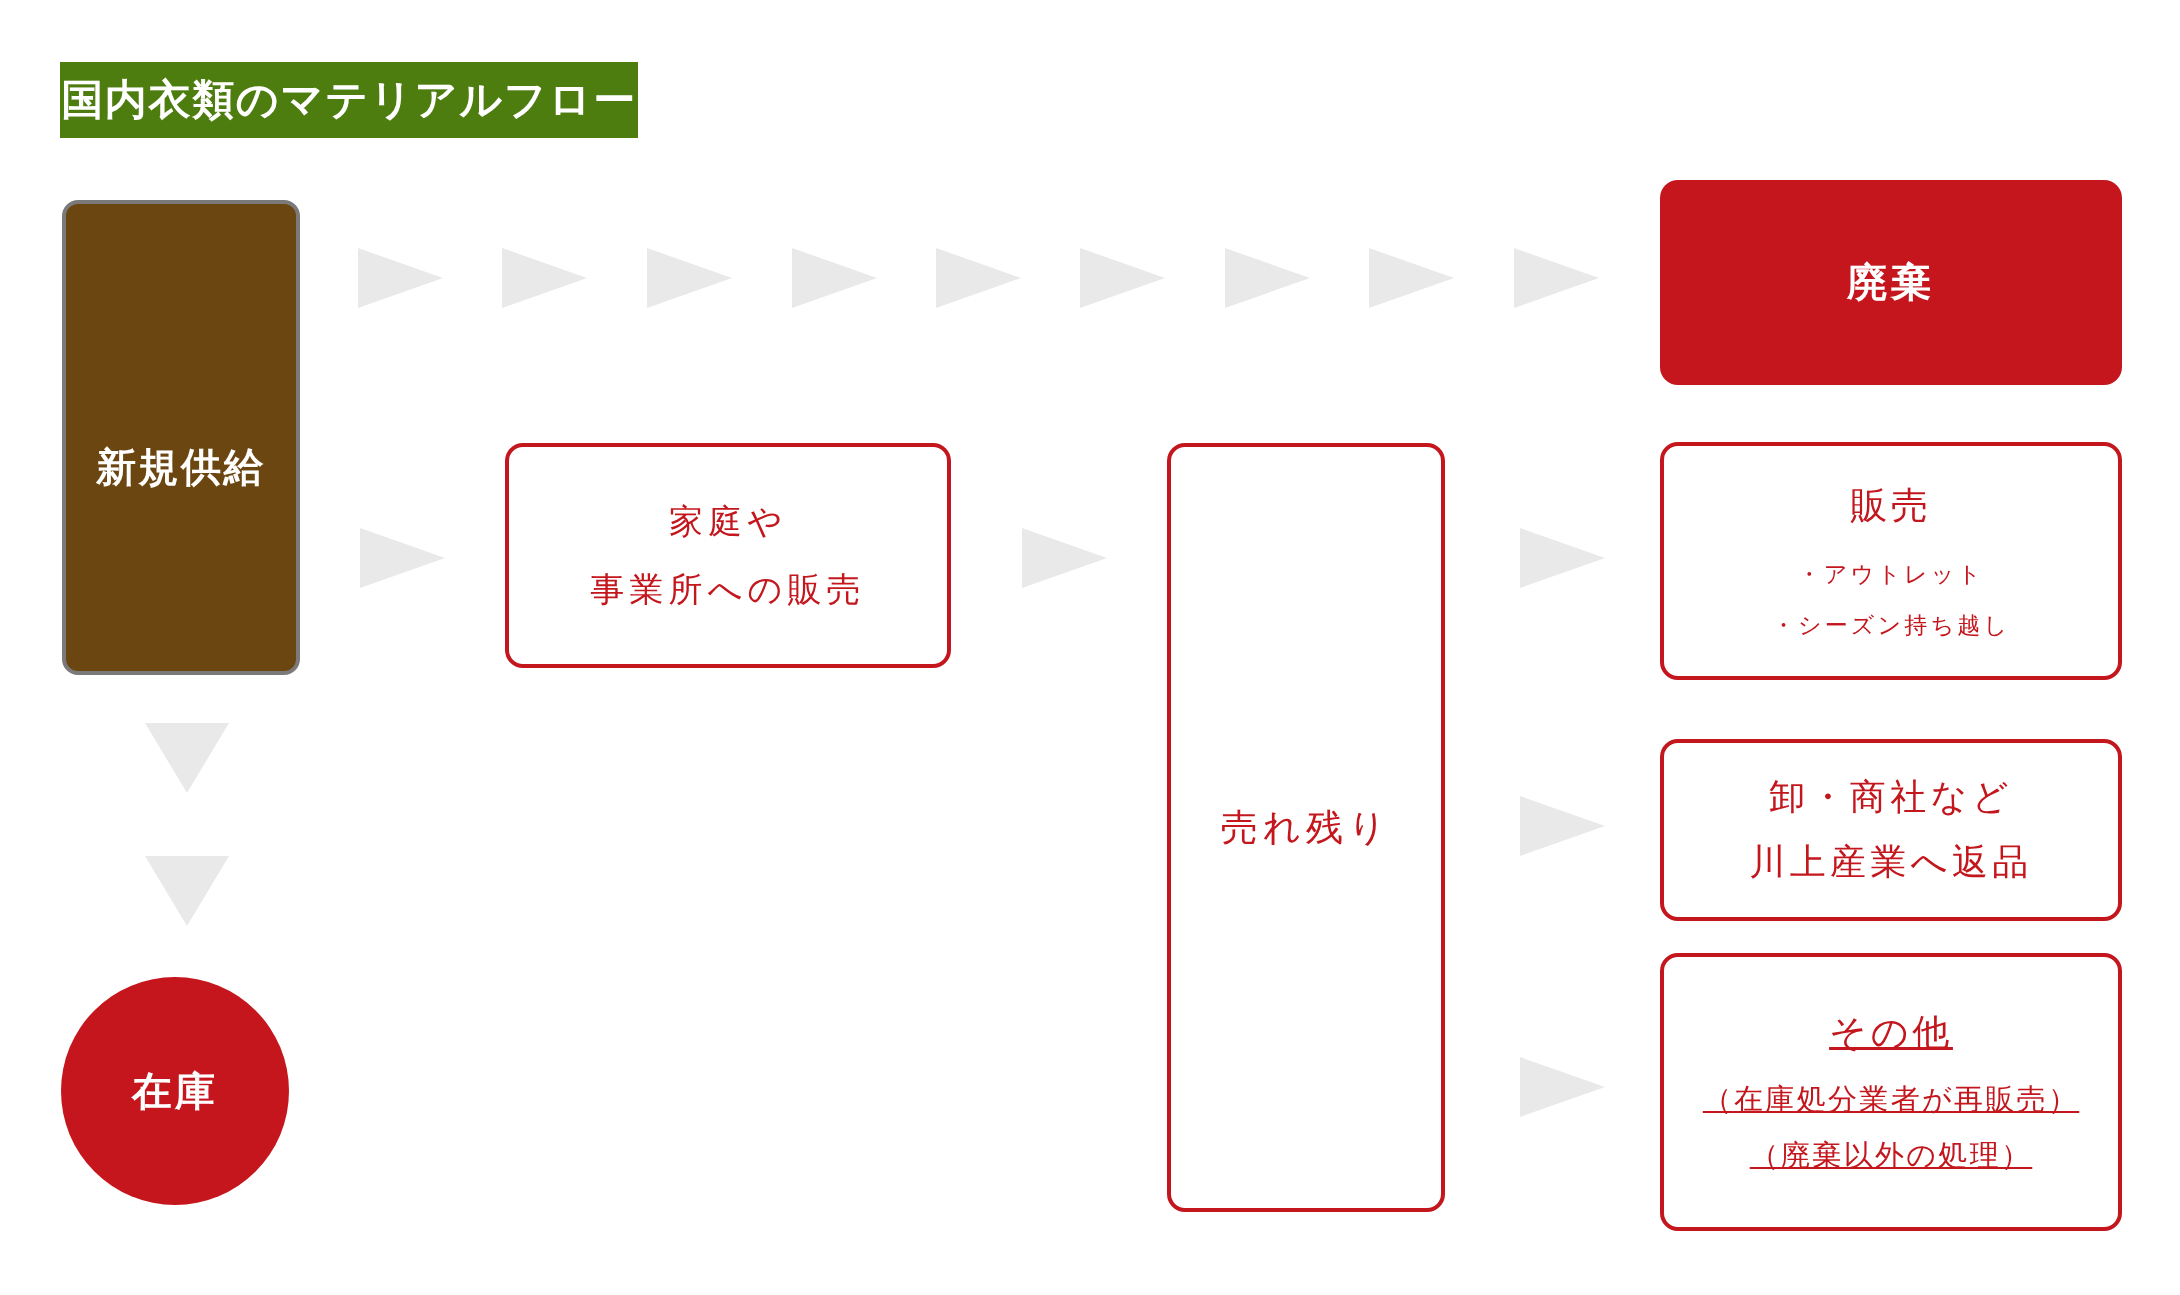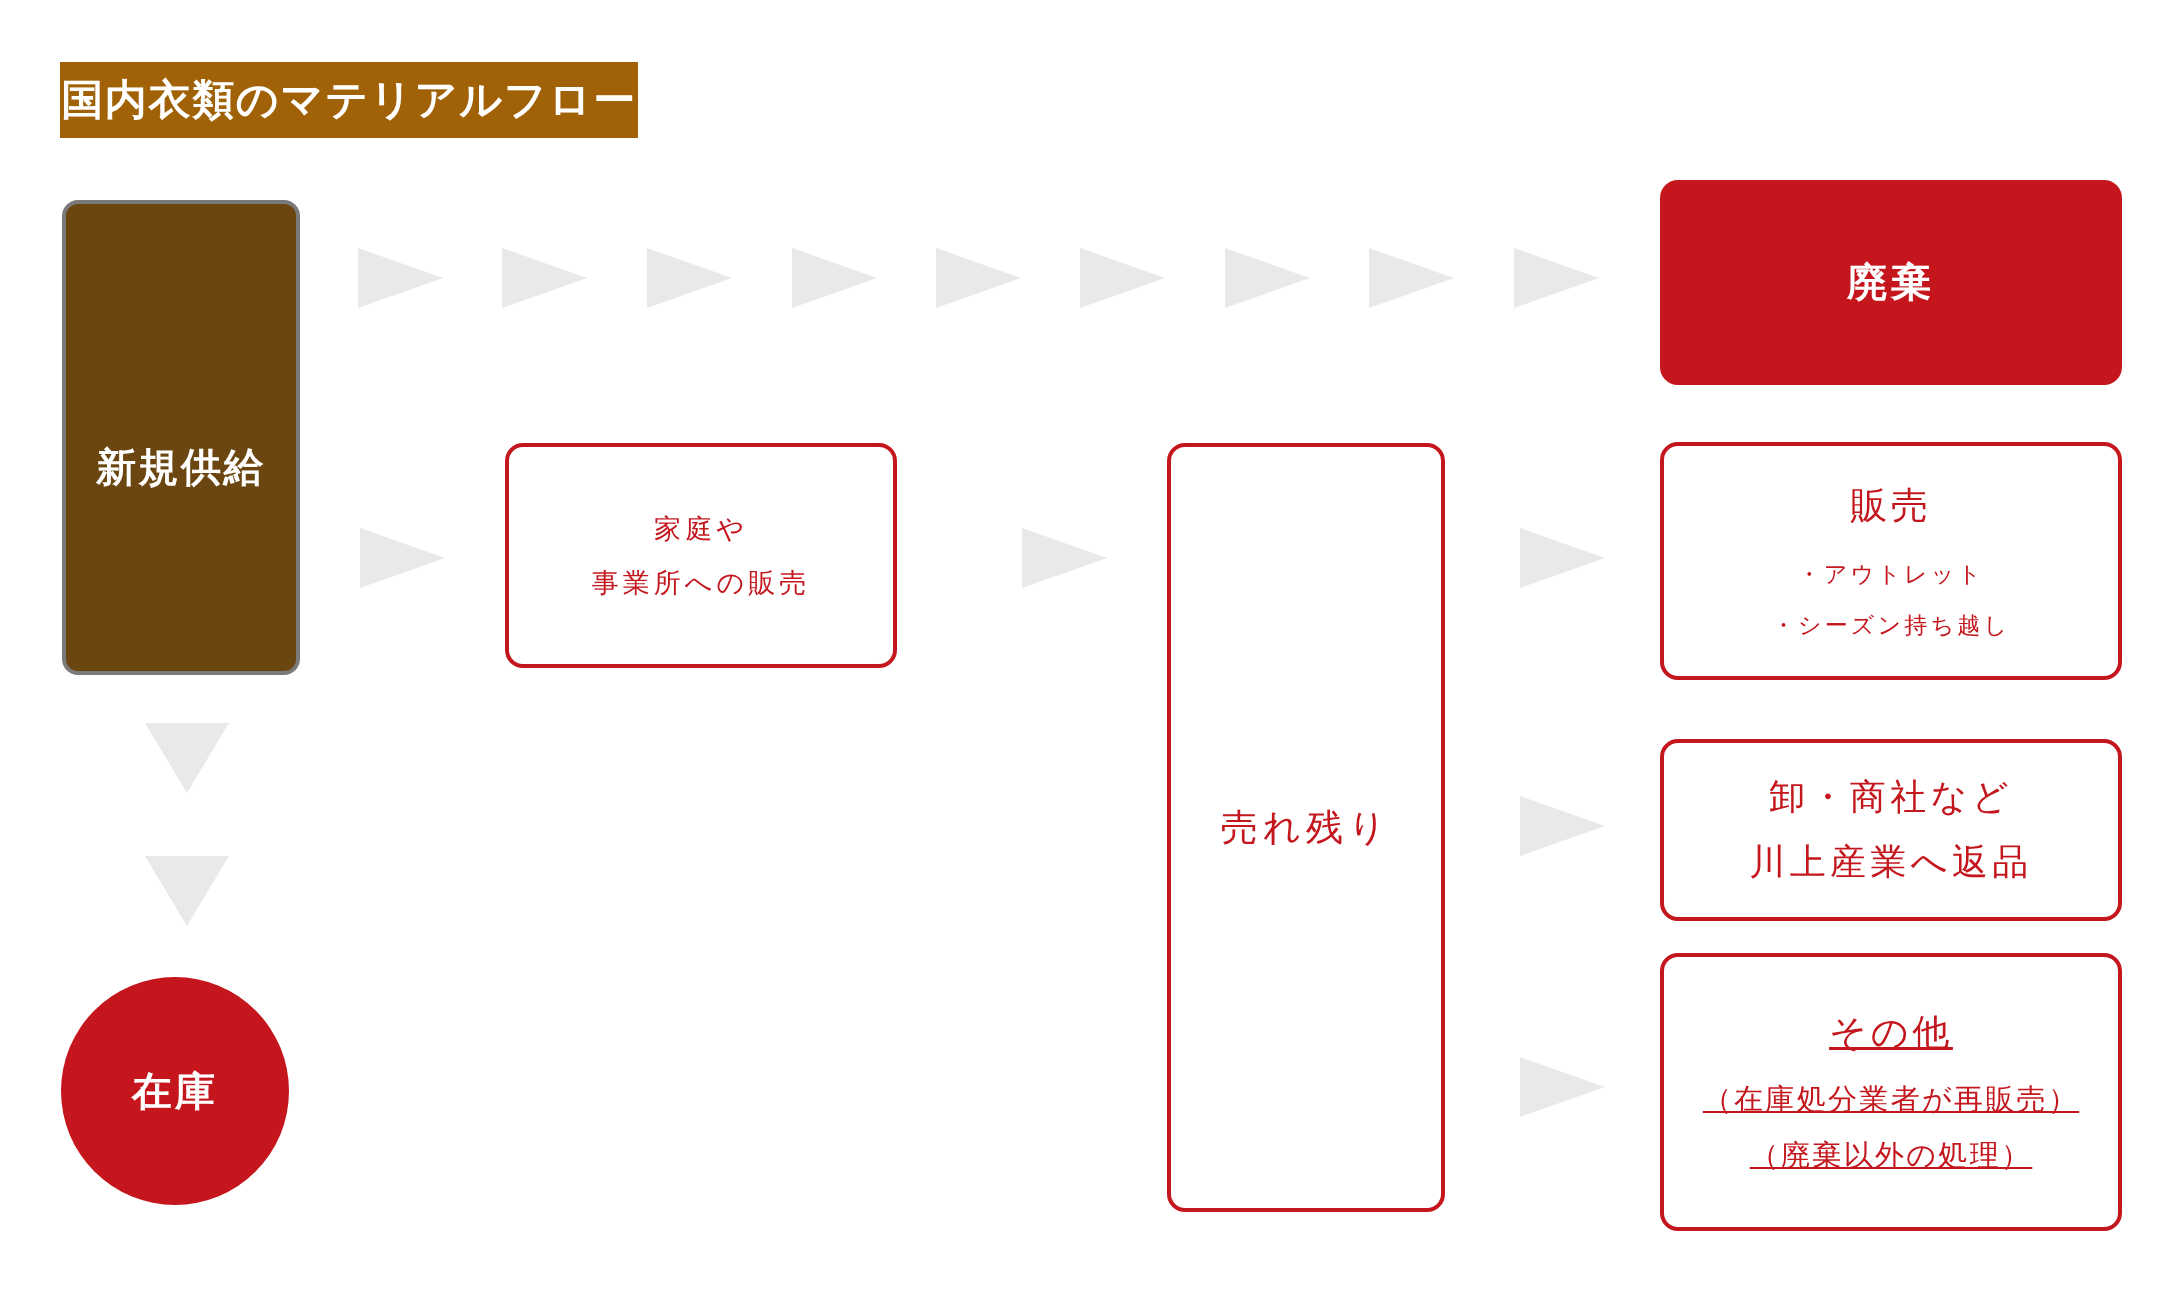--- a/index.html
+++ b/index.html
@@ -6,21 +6,21 @@
   .canvas{
     position:relative;
     width:2180px;height:1295px;
     background:#ffffff;
     overflow:hidden;
     font-family:"Liberation Sans","DejaVu Sans",sans-serif;
   }
   
   .title-banner{
     position:absolute;left:60px;top:62px;width:578px;height:76px;
-    background:#a16207;color:#ffffff;
+    background:#4d7c0f;color:#ffffff;
     display:flex;align-items:center;justify-content:center;
     font-size:42px;font-weight:bold;letter-spacing:0.04em;
   }
   
   .node{position:absolute;display:flex;align-items:center;justify-content:center;text-align:center;box-sizing:border-box;}
   .supply{
     left:62px;top:200px;width:238px;height:475px;
     background:#6B4611;border:4px solid #7a7a7a;border-radius:16px;
     color:#ffffff;font-size:40px;font-weight:bold;letter-spacing:0.06em;
   }
@@ -35,21 +35,21 @@
     background:#C5161D;border-radius:50%;
     color:#ffffff;font-size:40px;font-weight:bold;letter-spacing:0.08em;
   }
   
   .outline{
     background:#ffffff;border:4px solid #C3161D;border-radius:18px;
     color:#C3161D;
     font-family:"Liberation Serif","DejaVu Serif",serif;
     flex-direction:column;
   }
-  .household{left:505px;top:443px;width:392px;height:225px;font-size:27px;letter-spacing:0.15em;line-height:2.0;}
+  .household{left:505px;top:443px;width:446px;height:225px;font-size:34px;letter-spacing:0.15em;line-height:2.0;}
   .unsold{left:1167px;top:443px;width:278px;height:769px;font-size:37px;letter-spacing:0.14em;}
   .sales{left:1660px;top:442px;width:462px;height:238px;}
   .sales .hd{font-size:37px;letter-spacing:0.10em;margin-bottom:28px;}
   .sales .bl{font-size:23px;letter-spacing:0.14em;}
   .sales .bl + .bl{margin-top:20px;}
   .returns{left:1660px;top:739px;width:462px;height:182px;font-size:36px;letter-spacing:0.12em;line-height:1.8;}
   .other{left:1660px;top:953px;width:462px;height:278px;text-decoration:underline;}
   .other .hd{font-size:37px;letter-spacing:0.10em;margin-bottom:22px;}
   .other .nt{font-size:29px;letter-spacing:0.08em;}
   .other .nt + .nt{margin-top:16px;}

